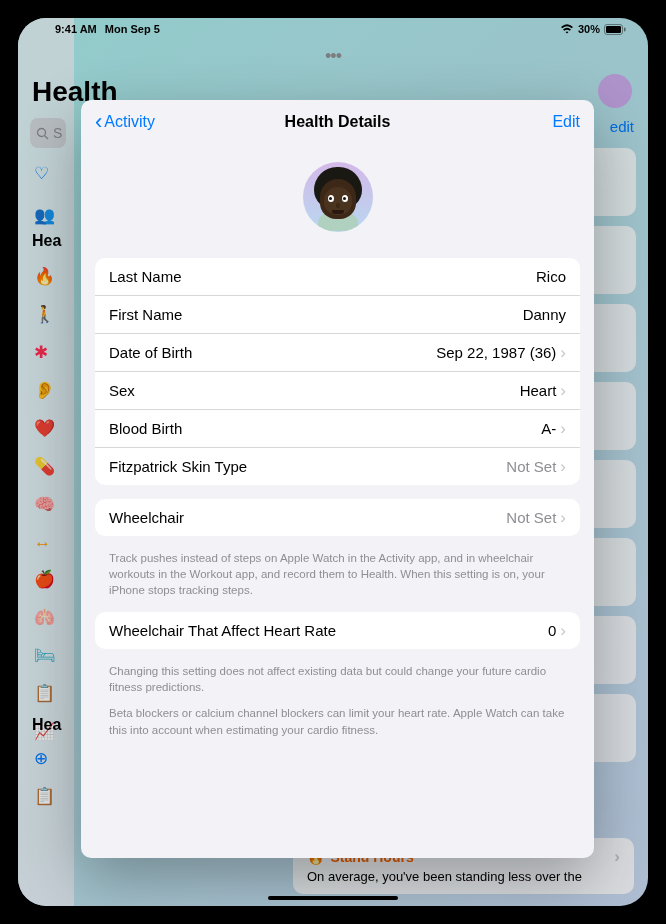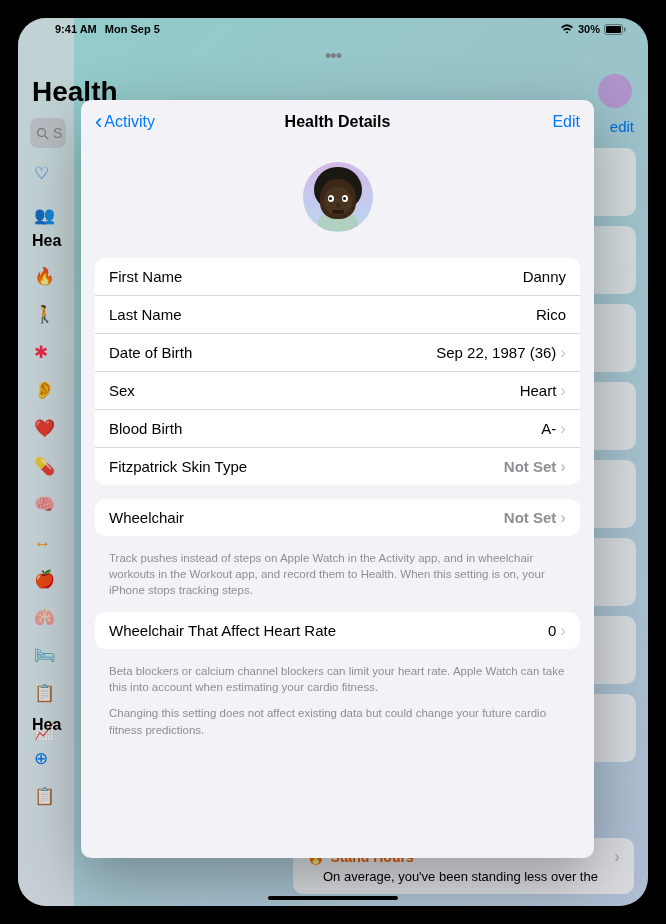--- a/index.html
+++ b/index.html
@@ -206,21 +206,20 @@
   display: flex;
   align-items: center;
   gap: 6px;
 }
 .trends-text {
   font-size: 13px;
   color: #000;
   margin-top: 4px;
   white-space: nowrap;
   overflow: hidden;
-  margin-left: 16px;
 }
 
 .ellipsis-top {
   position: absolute;
   left: 50%;
   transform: translateX(-50%);
   top: 28px;
   color: #8e8e93;
   font-size: 18px;
   letter-spacing: -1px;
@@ -406,21 +405,21 @@
 }
 .list-row:last-child { border-bottom: none; }
 
 .row-label { color: #000; }
 .row-value {
   color: #000;
   display: flex;
   align-items: center;
   gap: 4px;
 }
-.row-value.dim { color: #8e8e93; font-weight: bold; }
+.row-value.dim { color: #8e8e93; }
 
 .chevron {
   color: #c7c7cc;
   font-size: 17px;
   line-height: 1;
 }
 
 .footer-text {
   margin: 0 28px 14px;
   font-size: 11.5px;
@@ -546,29 +545,29 @@
             <div class="pupil pupil-l"></div>
               <div class="pupil pupil-r"></div>
             <div class="nose"></div>
             <div class="mouth"></div>
           </div>
         </div>
       </div>
 
       <div class="list-group">
         <div class="list-row">
+          <span class="row-label">Last Name</span>
+          <span class="row-value">
+              <span>Rico</span>
+            </span>
+        </div>
+        <div class="list-row">
           <span class="row-label">First Name</span>
           <span class="row-value">
               <span>Danny</span>
-            </span>
-        </div>
-        <div class="list-row">
-          <span class="row-label">Last Name</span>
-          <span class="row-value">
-              <span>Rico</span>
             </span>
         </div>
         <div class="list-row">
           <span class="row-label">Date of Birth</span>
           <span class="row-value">
               <span>Sep 22, 1987 (36)</span>
               <span class="chevron">›</span>
             </span>
         </div>
         <div class="list-row">
@@ -610,20 +609,20 @@
       <div class="list-group">
         <div class="list-row">
           <span class="row-label">Wheelchair That Affect Heart Rate</span>
           <span class="row-value">
               <span>0</span>
               <span class="chevron">›</span>
             </span>
         </div>
       </div>
       <div class="footer-text">
+        <p>Changing this setting does not affect existing data but could change your future cardio fitness predictions.</p>
         <p>Beta blockers or calcium channel blockers can limit your heart rate. Apple Watch can take this into account when estimating your cardio fitness.</p>
-        <p>Changing this setting does not affect existing data but could change your future cardio fitness predictions.</p>
       </div>
     </div>
 
     <div class="home-indicator"></div>
   </div>
 </div>
 
 </body></html>

